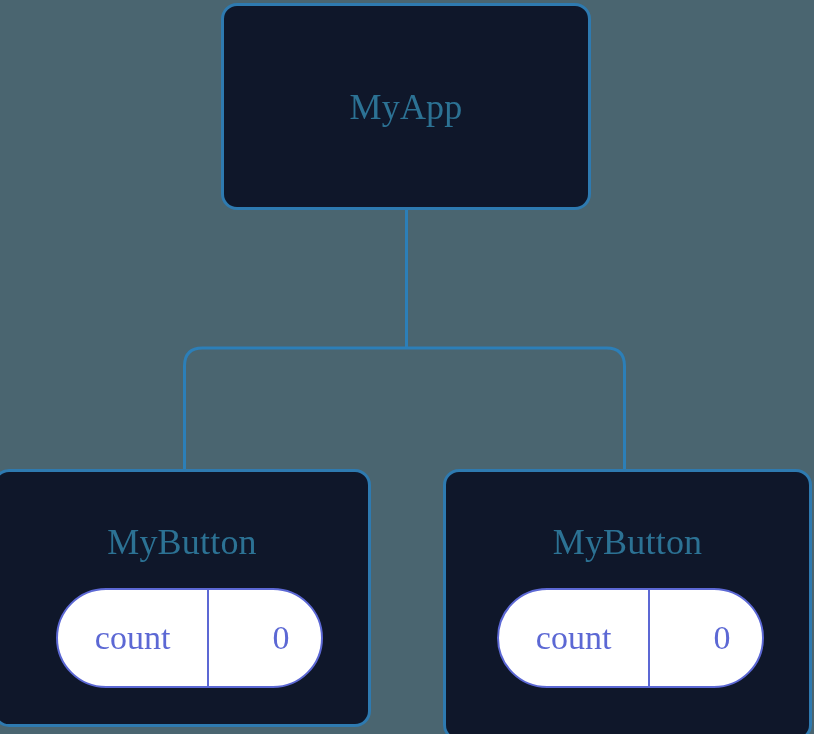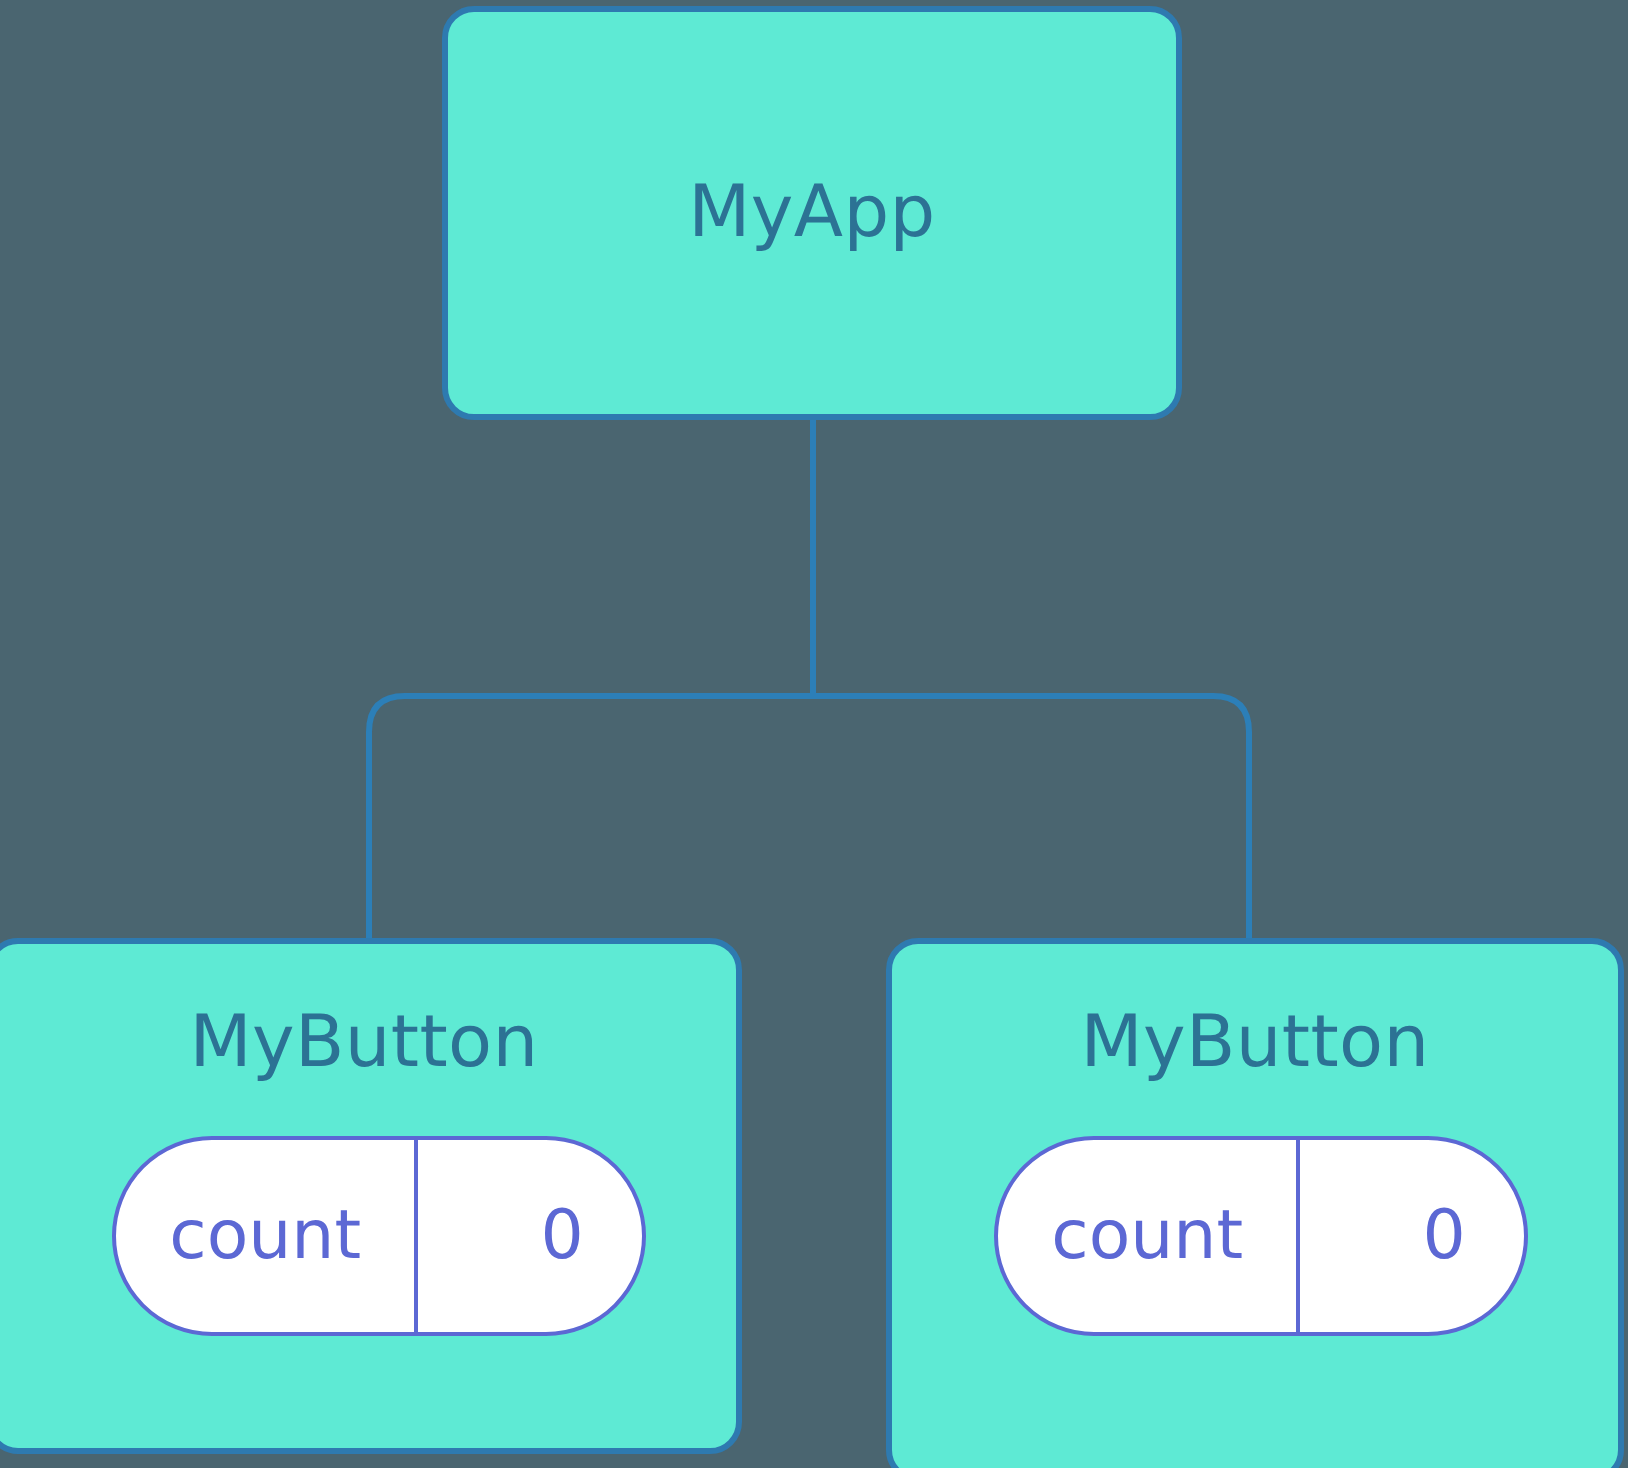--- a/index.html
+++ b/index.html
@@ -20,27 +20,28 @@
   #connectors {
     position: absolute;
     left: 0; top: 0;
     width: 814px; height: 734px;
     pointer-events: none;
   }
 
   
   .node {
     position: absolute;
-    background: #5eead4;
+    background: #0f172a;
     border: 3px solid #2e7ab0;
     border-radius: 16px;
     box-sizing: border-box;
     display: flex;
     flex-direction: column;
     align-items: center;
+    font-family: Liberation Serif, serif;
   }
   .node-title {
     color: #2c7294;
     font-size: 36px;
     line-height: 1;
     letter-spacing: 0.2px;
     white-space: nowrap;
     user-select: none;
   }
 
@@ -60,21 +61,21 @@
     width: 378px;
     height: 258px;
   }
   #node-child-1 {
     left: 443px;
     top: 469px;
     width: 369px;
     height: 272px;
   }
   .child .node-title {
-    margin-top: 32px;
+    margin-top: 52px;
     text-align: center;
   }
 
   
   .pill {
     margin-top: 28px;
     height: 100px;
     border: 2px solid #5c68d4;
     border-radius: 50px;
     display: flex;

